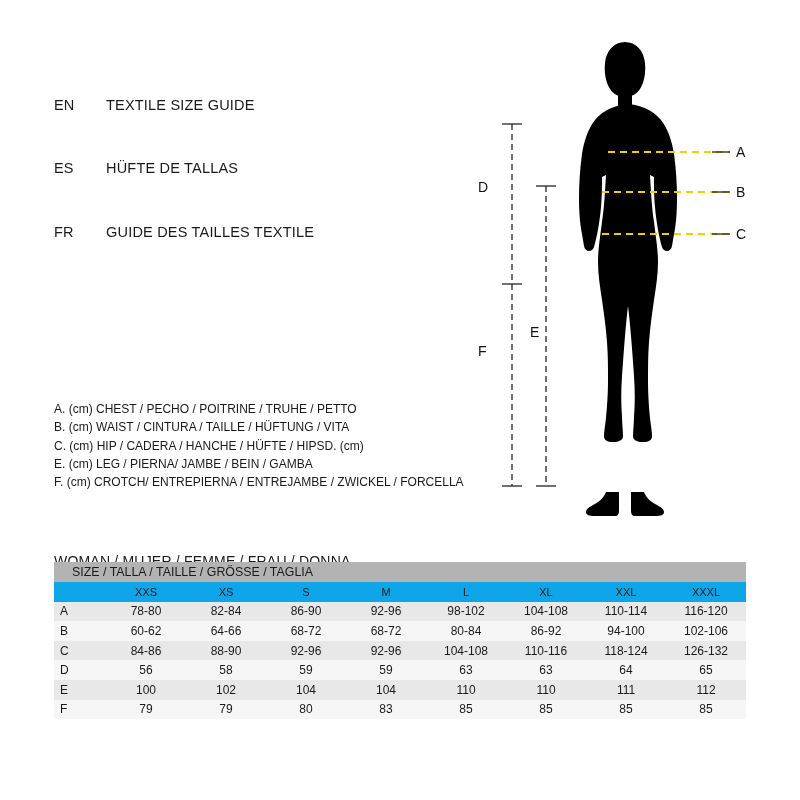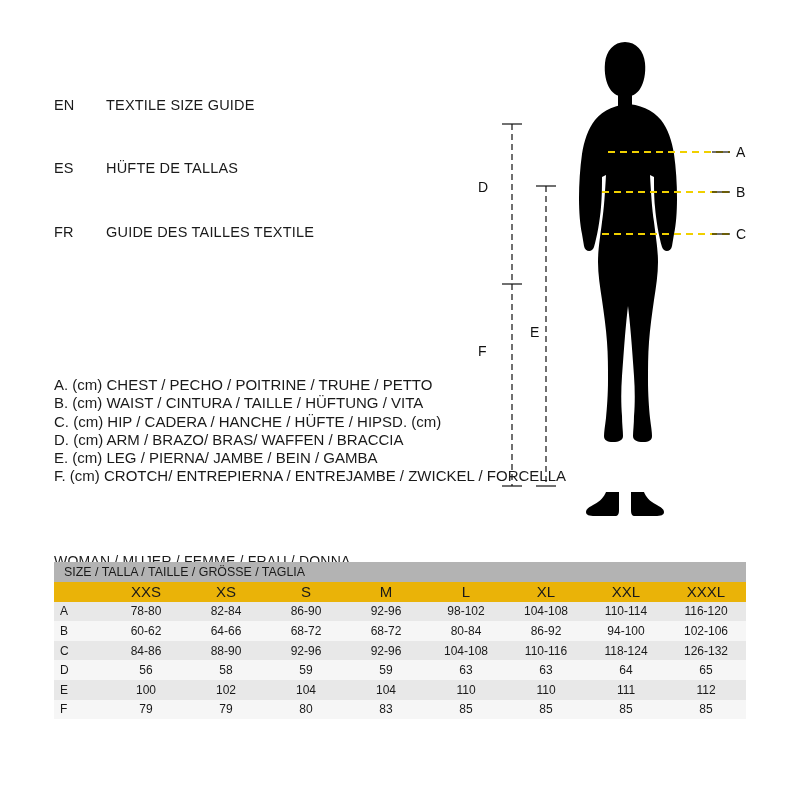--- a/index.html
+++ b/index.html
@@ -34,22 +34,22 @@
     flex: 0 0 52px;
   }
   .title-text {
     white-space: nowrap;
   }
 
   
   .legend {
     position: absolute;
     left: 54px;
-    top: 376px;
-    font-size: 15px;
+    top: 400px;
+    font-size: 12px;
     line-height: 18.3px;
   }
   .legend div {
     white-space: nowrap;
   }
   .legend-gender {
     position: absolute;
     left: 54px;
     top: 553px;
     font-size: 14px;
@@ -81,27 +81,27 @@
   table td, table th {
     padding: 0;
     height: 19.6px;
     font-weight: normal;
     text-align: center;
     vertical-align: middle;
   }
   tr.band-title td {
     background: #b3b3b3;
     text-align: left;
-    padding-left: 10px;
+    padding-left: 18px;
     height: 20px;
     font-size: 12.4px;
   }
   tr.head td {
-    background: #eab308;
-    font-size: 15px;
+    background: #0ea5e9;
+    font-size: 11px;
   }
   tr.odd td { background: #e8e8e8; }
   tr.even td { background: #f6f6f6; }
   td.rowlabel {
     text-align: left;
     padding-left: 6px;
     width: 52px;
   }
   col.c-label { width: 52px; }
 </style>
@@ -221,21 +221,20 @@
       <line x1="62" y1="466" x2="82" y2="466"></line>
     </g>
     <text x="38" y="336" font-family="Liberation Sans, sans-serif" font-size="14" fill="#111">F</text>
   </svg>
 </div>
 
 <div class="legend">
   <div>A. (cm) CHEST / PECHO / POITRINE / TRUHE / PETTO</div>
   <div>B. (cm) WAIST / CINTURA / TAILLE / HÜFTUNG / VITA</div>
   <div>C. (cm) HIP / CADERA / HANCHE / HÜFTE / HIPSD. (cm)</div>
-  <div>D. (cm) ARM / BRAZO/ BRAS/ WAFFEN / BRACCIA</div>
   <div>E. (cm) LEG / PIERNA/ JAMBE / BEIN / GAMBA</div>
   <div>F. (cm) CROTCH/ ENTREPIERNA / ENTREJAMBE / ZWICKEL / FORCELLA</div>
 </div>
 
 <div class="legend-gender">WOMAN / MUJER / FEMME / FRAU / DONNA</div>
 
 <div class="table-wrap">
   <table>
     <colgroup>
       <col class="c-label">

